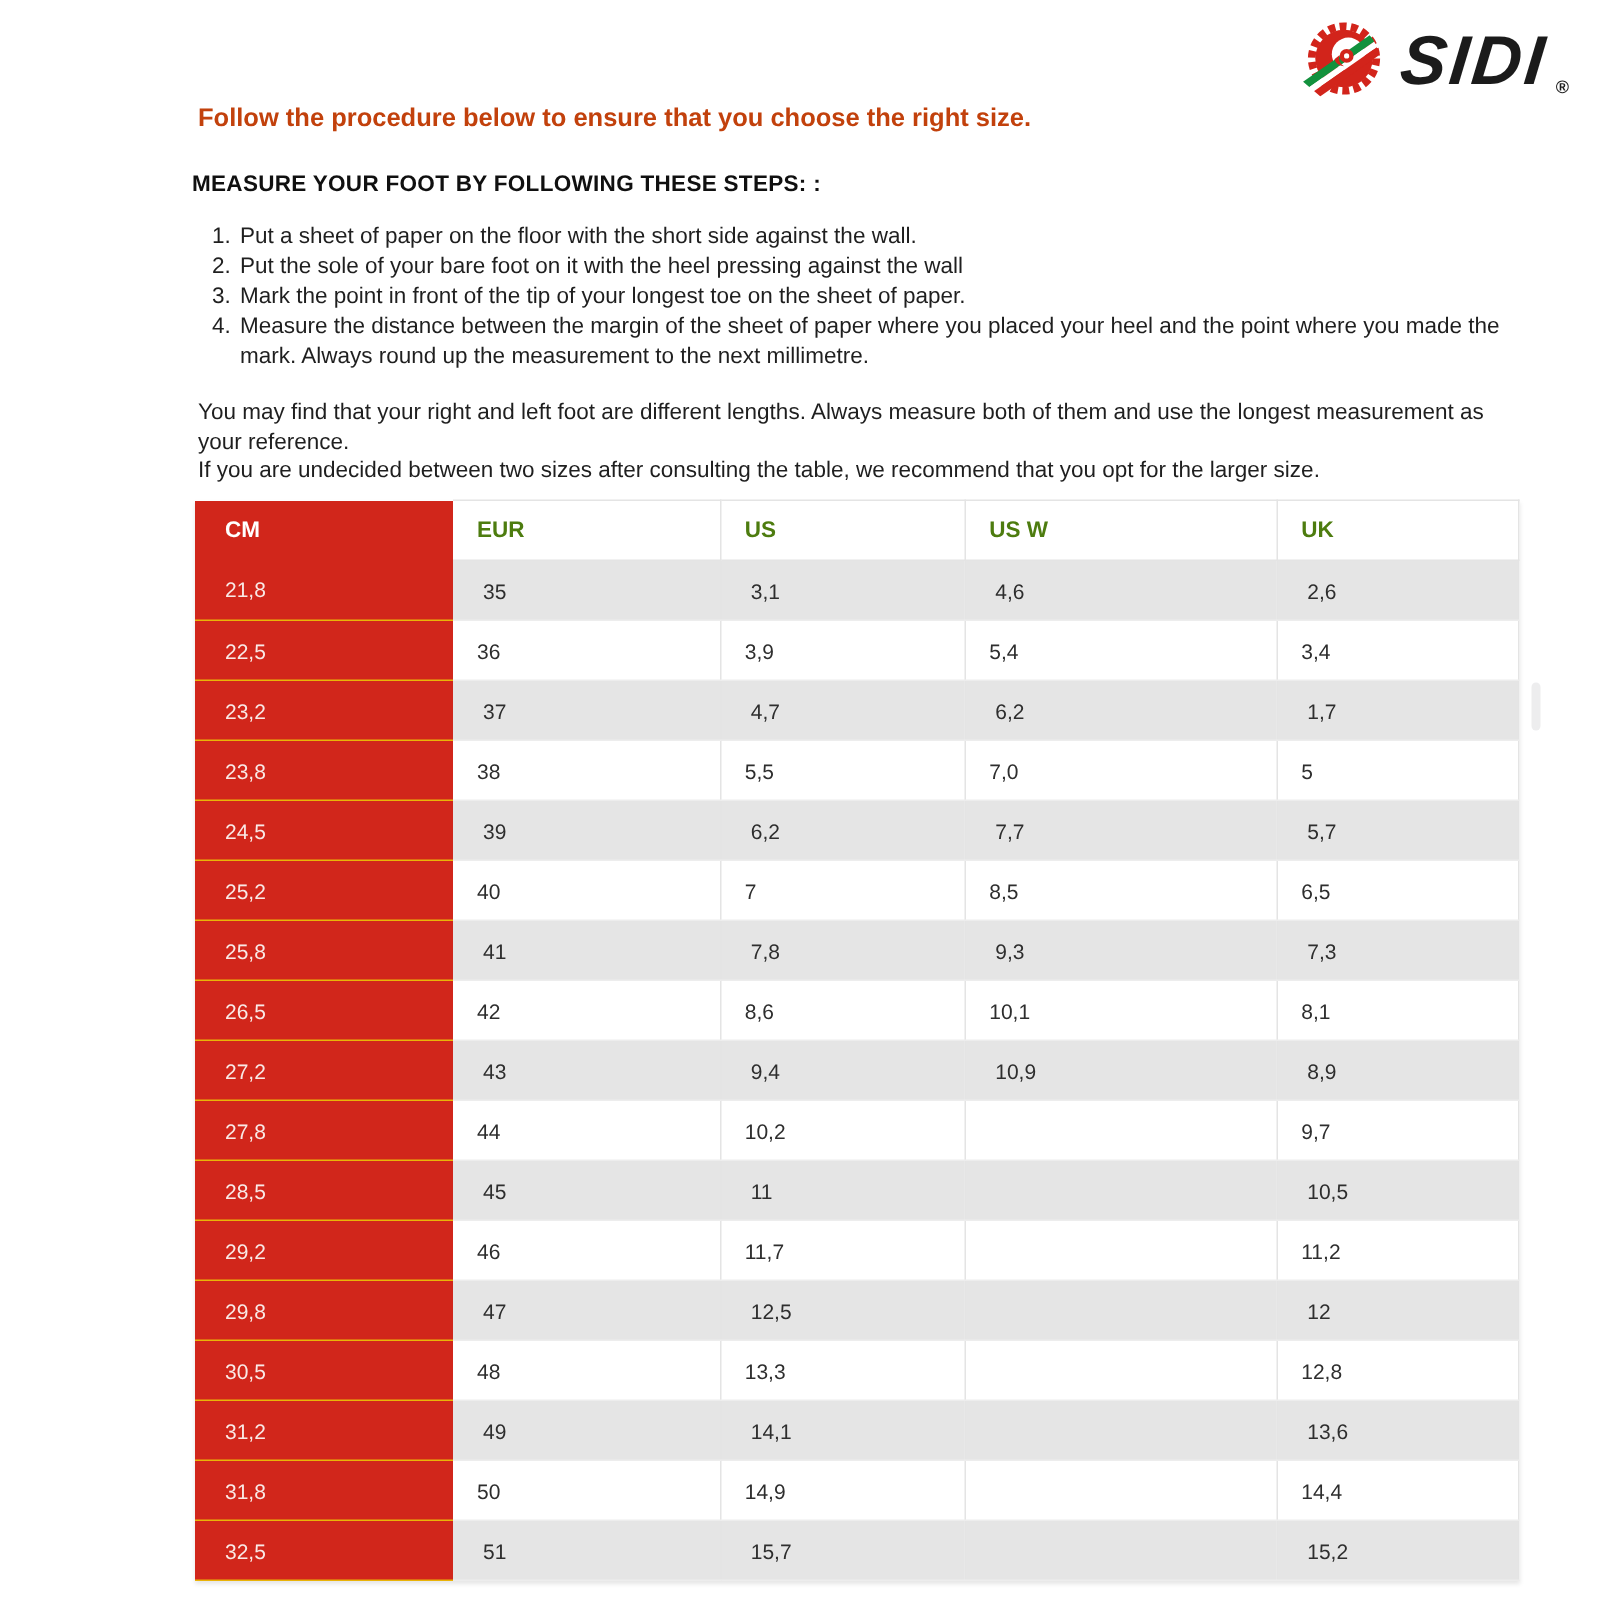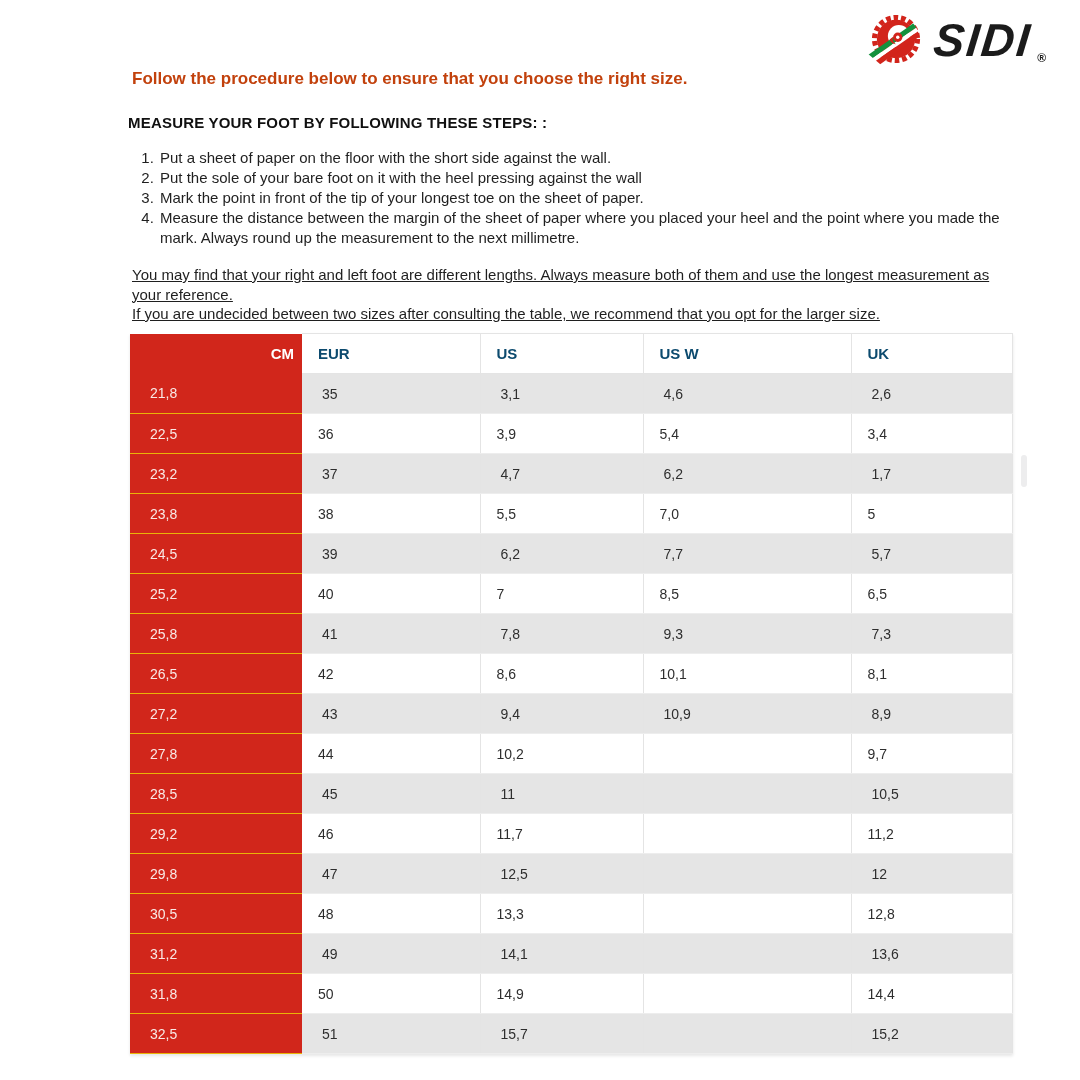--- a/index.html
+++ b/index.html
@@ -11,29 +11,29 @@
   .logo-swirl{display:block;}
   .logo-text{font-size:46px;line-height:56px;font-weight:bold;font-style:italic;letter-spacing:2px;color:#1b1b1b;transform:skewX(-6deg);}
   .logo-reg{font-size:12px;font-weight:bold;color:#1b1b1b;line-height:20px;align-self:flex-end;margin-left:-2px;}
 
   
   .headline{position:absolute;left:132px;top:69px;font-size:17px;font-weight:bold;color:#c2410c;margin:0;}
   .steps-title{position:absolute;left:128px;top:114px;font-size:15px;font-weight:bold;color:#101010;margin:0;letter-spacing:.2px;}
   .steps{position:absolute;left:132px;top:148px;width:872px;margin:0;padding:0 0 0 26px;font-size:15px;line-height:19.5px;color:#1f1f1f;}
   .steps li{margin:0 0 0.5px 0;padding-left:2px;}
   .notes{position:absolute;left:132px;top:265px;width:878px;font-size:15px;line-height:19.5px;color:#1f1f1f;}
-  .notes p{margin:0;text-decoration:underline;}
+  .notes p{margin:0;}
 
   
   table.size-table{position:absolute;left:130px;top:333px;width:882px;border-collapse:collapse;table-layout:fixed;box-shadow:0 2px 3px rgba(0,0,0,0.10);}
   .size-table col.c0{width:172px;} .size-table col.c1{width:178px;}
   .size-table col.c2{width:163px;} .size-table col.c3{width:208px;} .size-table col.c4{width:161px;}
   .size-table th,.size-table td{height:40px;padding:0 8px 0 16px;text-align:left;vertical-align:middle;box-sizing:border-box;}
-  .size-table th{font-size:15px;font-weight:bold;color:#0c4a6e;background:#ffffff;border:1px solid #e4e4e4;border-left:none;}
-  .size-table th.cm{background:#d1261b;color:#ffffff;border:none;padding-left:20px;text-align:right;}
+  .size-table th{font-size:15px;font-weight:bold;color:#4d7c0f;background:#ffffff;border:1px solid #e4e4e4;border-left:none;}
+  .size-table th.cm{background:#d1261b;color:#ffffff;border:none;padding-left:20px;}
   .size-table td{font-size:14px;color:#2e2e2e;border-right:1px solid #e4e4e4;border-bottom:1px solid #ededed;}
   .size-table td.cm{background:#d1261b;color:#f9e9e6;border-right:none;border-bottom:1px solid #eab308;padding-left:20px;}
   .size-table tr.odd td:not(.cm){background:#e5e5e5;padding-left:20px;}
   .size-table tr.even td:not(.cm){background:#ffffff;}
 
   
   .scroll-hint{position:absolute;left:1021px;top:455px;width:6px;height:32px;background:#ededee;border-radius:3px;}
 </style>
 </head>
 <body>

